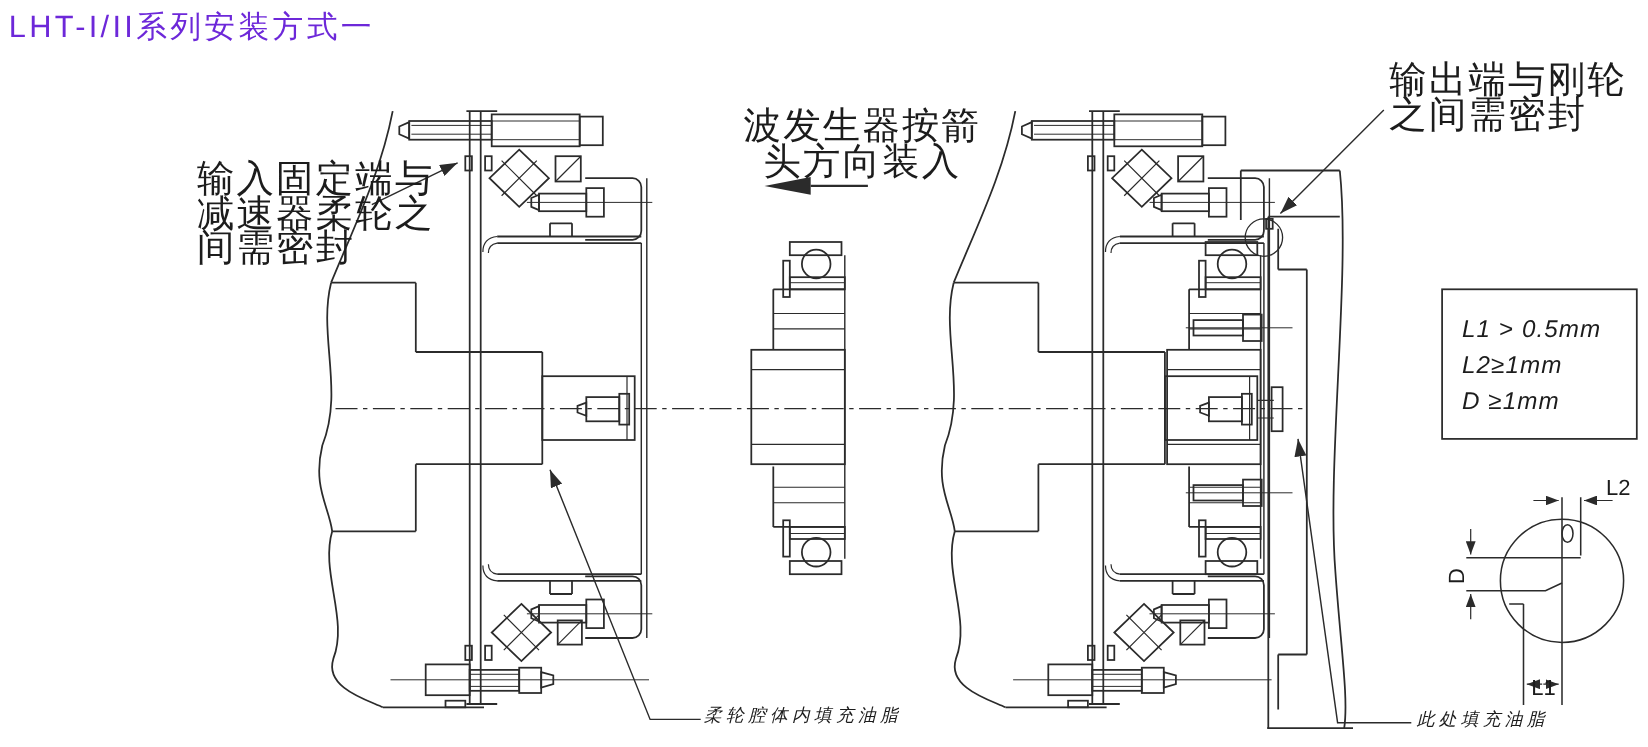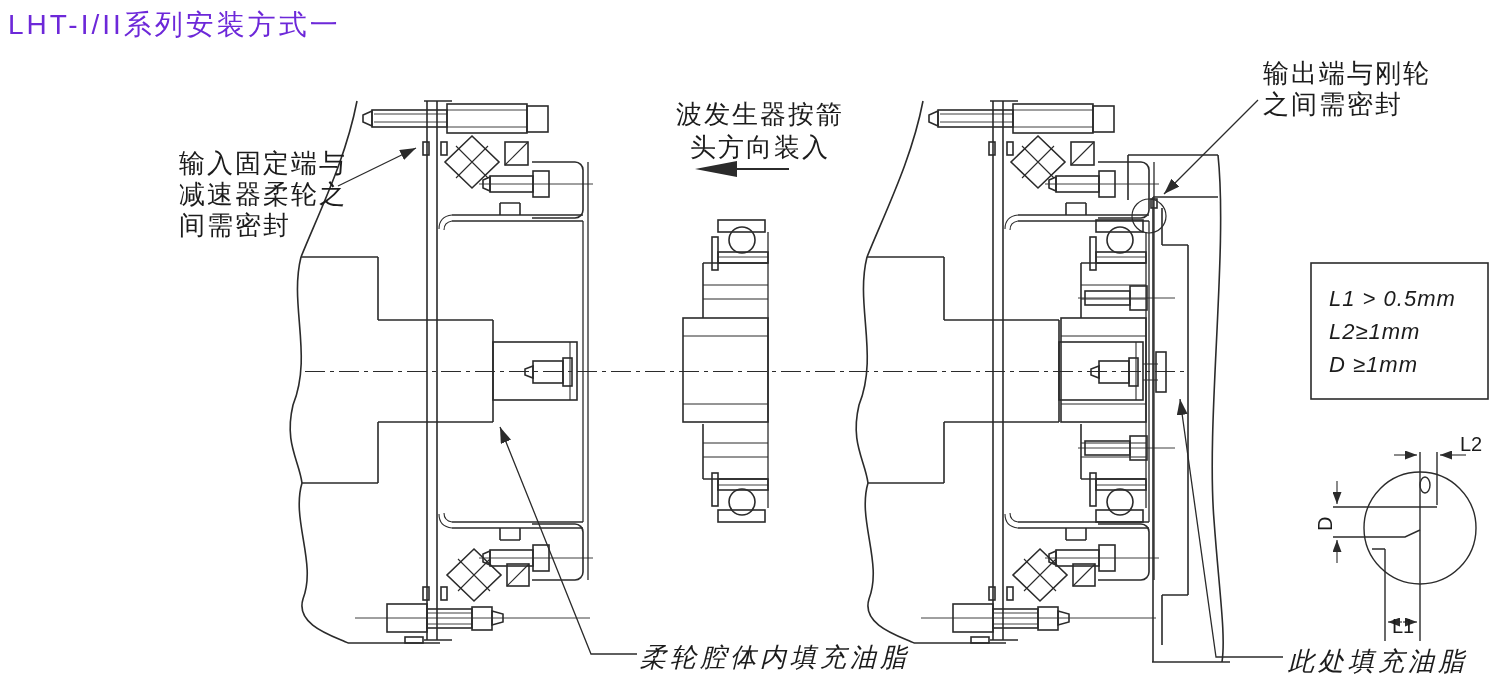--- a/index.html
+++ b/index.html
@@ -1,24 +1,24 @@
 <!DOCTYPE html>
 <html><head>
 <meta charset="utf-8">
 <style>
   html,body{margin:0;padding:0;background:#fff;}
   #stage{position:relative;width:1498px;height:679px;background:#ffffff;overflow:hidden;
          font-family:"Liberation Sans",sans-serif;color:#1c1c1c;}
   #lineart{position:absolute;left:0;top:0;}
   .txt{position:absolute;white-space:pre-line;color:#1c1c1c;}
   .title{font-size:28px;letter-spacing:3px;color:#6d28d9;}
-  .ann{font-size:26px;line-height:31px;letter-spacing:2px;}
+  .ann{font-size:34px;line-height:31px;letter-spacing:2px;}
   .ann-wg{line-height:33px;text-align:center;}
   .tol{font-size:22px;line-height:33px;letter-spacing:1px;font-style:italic;}
-  .grease{font-family:"Liberation Serif",serif;font-style:italic;font-size:26px;letter-spacing:4px;}
+  .grease{font-family:"Liberation Serif",serif;font-style:italic;font-size:16px;letter-spacing:4px;}
   .dim{font-size:20px;}
   .dim-rot{transform:rotate(-90deg);transform-origin:left top;}
 </style>
 </head>
 <body>
 
 <div id="stage">
 
 <svg id="lineart" width="1498" height="679" viewBox="0 0 1498 679">
   <defs>

